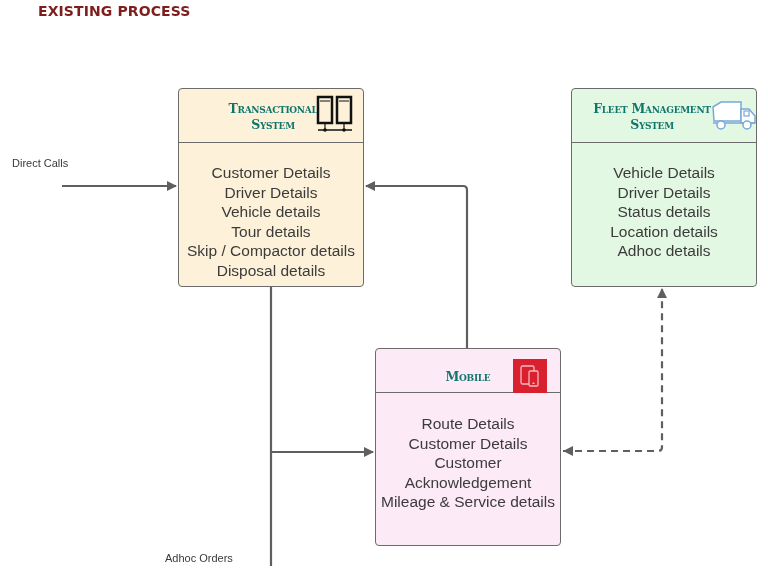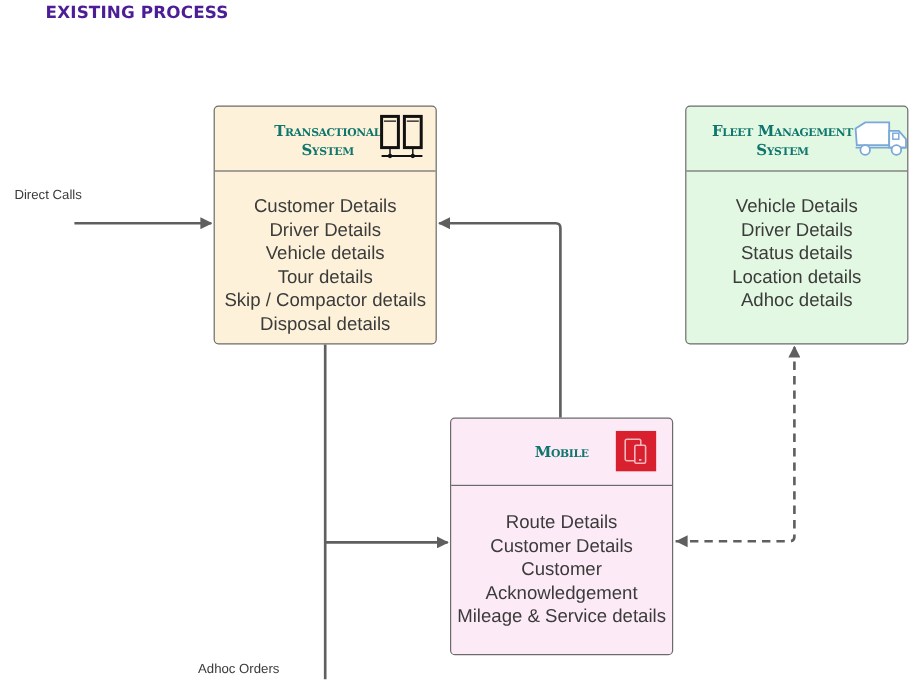--- a/index.html
+++ b/index.html
@@ -1,33 +1,33 @@
 <!DOCTYPE html>
 <html><head>
   <meta charset="utf-8">
   <style>
     html, body { margin: 0; padding: 0; background: #ffffff; }
     body { width: 768px; height: 574px; position: relative; overflow: hidden;
       font-family: "Liberation Sans", sans-serif; color: #333333; }
     .page-title { position: absolute; left: 38px; top: 3px; font-family: "DejaVu Sans", sans-serif;
-      font-weight: bold; font-size: 14px; color: #4c1d95; letter-spacing: 0.1px; }
+      font-weight: bold; font-size: 14px; color: #7f1d1d; letter-spacing: 0.1px; }
     .lbl { position: absolute; font-size: 11px; color: #3a3a3a; white-space: nowrap; }
     .box { position: absolute; border: 1.5px solid #6b6b6b; border-radius: 4px; box-sizing: border-box; }
     .box .head { position: relative; border-bottom: 1.5px solid #6b6b6b; box-sizing: border-box; }
     .box .title { position: absolute; font-family: "DejaVu Serif", serif; font-weight: bold;
       font-variant: small-caps; font-size: 12.5px; color: #0f766e; text-align: center; line-height: 16px;
       letter-spacing: -0.3px; }
     .box .body { text-align: center; font-size: 15.5px; line-height: 19.6px; color: #3b3b3b; }
     .box .body div { white-space: nowrap; }
     #tx { left: 178px; top: 88px; width: 186px; height: 199px; background: #fdf2d9; }
     #tx .head { height: 54px; }
     #fl { left: 571px; top: 88px; width: 186px; height: 199px; background: #e3f8e2; }
     #fl .head { height: 54px; }
     #mb { left: 375px; top: 348px; width: 186px; height: 198px; background: #fdeaf7; }
-    #mb .head { height: 56px; }
+    #mb .head { height: 44px; }
     svg.wires { position: absolute; left: 0; top: 0; }
     .icon { position: absolute; }
   </style>
 </head>
 <body>
 
 <div class="page-title">EXISTING PROCESS</div>
 
 <svg class="wires" width="768" height="574">
   <defs>

